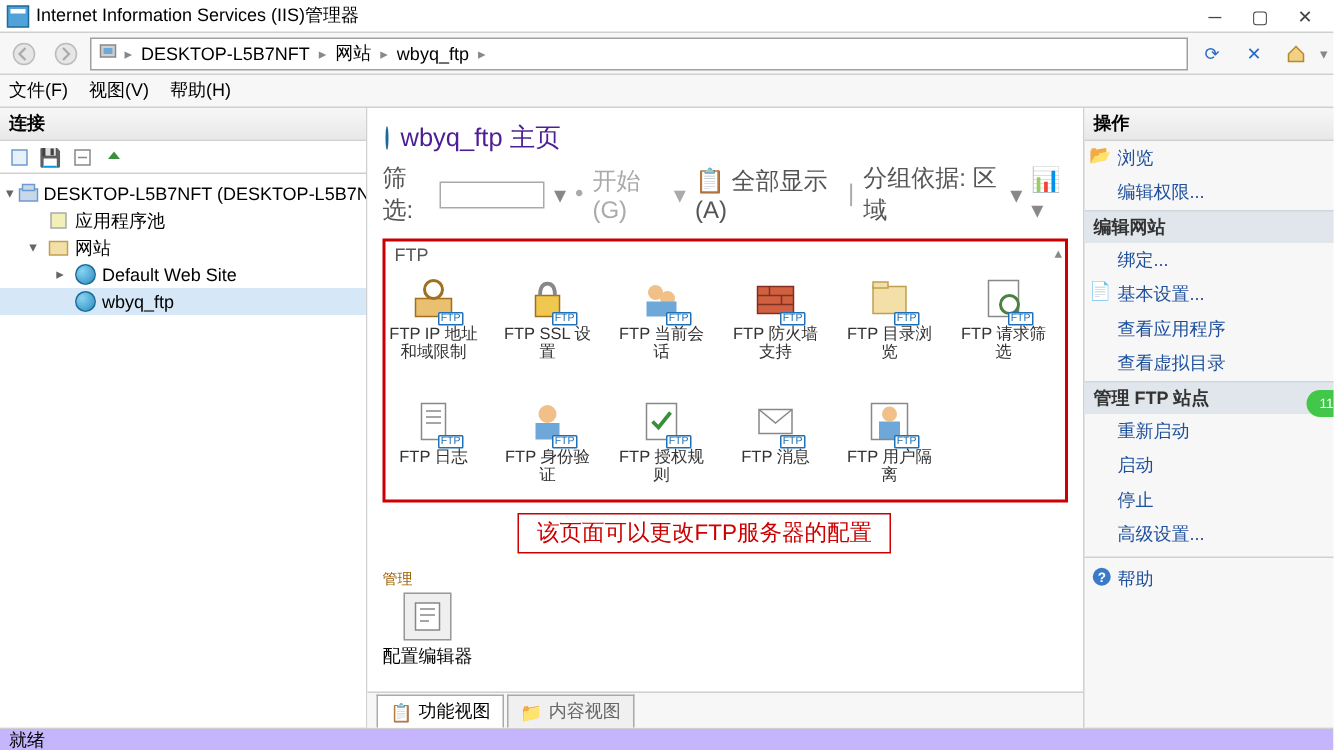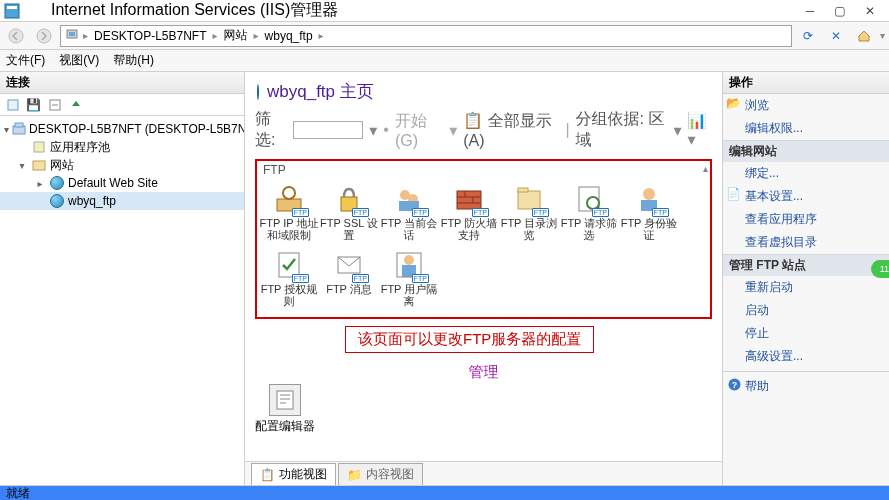--- a/index.html
+++ b/index.html
@@ -1,19 +1,19 @@
 <!DOCTYPE html>
 <html><head>
 <meta charset="utf-8">
 <style>
 * { box-sizing: border-box; margin: 0; padding: 0; }
 body { font-family: "Microsoft YaHei", Tahoma, Arial, sans-serif; font-size: 12px; background: #fff; width: 889px; height: 500px; overflow: hidden; position: relative; }
 .titlebar { height: 22px; display: flex; align-items: center; padding: 0 4px; background: #fff; border-bottom: 1px solid #d0d0d0; }
 .titlebar .icon { width: 16px; height: 16px; margin-right: 4px; }
-.titlebar .title { flex: 1; font-size: 16px; color: #000; margin-left: 27px; }
+.titlebar .title { flex: 1; font-size: 12px; color: #000; }
 .winbtns { display: flex; }
 .winbtns div { width: 30px; height: 20px; display: flex; align-items: center; justify-content: center; color: #444; }
 .navbar { height: 28px; background: #f7f7f7; border-bottom: 1px solid #d0d0d0; display: flex; align-items: center; padding: 0 4px; gap: 4px; }
 .navbtn { width: 24px; height: 22px; display: flex; align-items: center; justify-content: center; border: 1px solid transparent; }
 .navbtn.enabled { color: #2a6ec4; }
 .navbtn.disabled { color: #bbb; }
 .breadcrumb { flex: 1; height: 22px; background: #fff; border: 1px solid #a0a0a0; display: flex; align-items: center; padding: 0 4px; gap: 4px; font-size: 12px; }
 .breadcrumb .crumb { padding: 0 2px; }
 .breadcrumb .sep { color: #888; font-size: 10px; }
 .menubar { height: 22px; background: #f7f7f7; border-bottom: 1px solid #d0d0d0; display: flex; align-items: center; padding: 0 6px; gap: 14px; }
@@ -31,39 +31,39 @@
 .treenode.sel { background: #d6e8f7; }
 .centerpanel { flex: 1; display: flex; flex-direction: column; background: #fff; }
 .chead { display: flex; align-items: center; padding: 8px 12px 4px; gap: 8px; }
 .chead h1 { font-size: 17px; font-weight: normal; color: #4c1d95; }
 .filterbar { display: flex; align-items: center; padding: 2px 10px 6px; gap: 6px; font-size: 16px; color: #555; }
 .filterbar .inp { width: 80px; height: 18px; border: 1px solid #aaa; background: #fff; }
 .filterbar .drop { height: 18px; display: flex; align-items: center; color: #888; }
 .filterbar .sep2 { color: #aaa; }
 .groupbox { margin: 0 6px; border: 2px solid #c00; position: relative; }
 .gtitle { font-size: 12px; color: #555; padding: 2px 6px 0; }
-.iconarea { display: flex; flex-wrap: wrap; padding: 4px 2px; }
+.iconarea { display: flex; flex-wrap: wrap; padding: 4px 2px; gap: 16px; }
 .appicon { width: 60px; display: flex; flex-direction: column; align-items: center; text-align: center; padding: 2px 0 6px; gap: 2px; }
 .appicon .img { width: 32px; height: 32px; display: flex; align-items: center; justify-content: center; position: relative; }
 .appicon .lbl { font-size: 11px; color: #333; line-height: 1.1; white-space: pre-line; }
 .ftpbadge { position: absolute; bottom: -2px; right: -4px; background: #fff; border: 1px solid #1e70b8; color: #1e70b8; font-size: 7px; padding: 0 1px; line-height: 1; border-radius: 1px; }
 .annotation { position: absolute; left: 88px; bottom: -36px; border: 1.5px solid #c00; color: #c00; font-size: 15px; padding: 3px 12px; background: #fff; }
 .mgmtsec { margin: 44px 6px 0; }
-.mgmttitle { font-size: 15px; color: #a21caf; padding: 0 0 2px; text-align: center; }
+.mgmttitle { font-size: 10px; color: #a16207; padding: 0 0 2px; }
 .mgmticon { width: 60px; display: flex; flex-direction: column; align-items: center; gap: 2px; }
 .mgmticon .img { width: 32px; height: 32px; border: 1px solid #999; background: #efefef; display: flex; align-items: center; justify-content: center; }
 .tabs { height: 24px; border-top: 1px solid #d0d0d0; display: flex; align-items: flex-end; padding: 0 6px; background: #f7f7f7; }
 .tab { border: 1px solid #aaa; border-bottom: none; background: #fff; padding: 2px 8px; font-size: 12px; display: flex; align-items: center; gap: 4px; margin-right: 2px; }
 .tab.inactive { background: #f0f0f0; color: #666; }
 .rightpanel { width: 167px; border-left: 1px solid #d0d0d0; background: #f7f7f7; display: flex; flex-direction: column; }
 .rhead { height: 22px; background: linear-gradient(#f7f7f7,#e8e8e8); border-bottom: 1px solid #d0d0d0; display: flex; align-items: center; padding: 0 6px; font-weight: bold; }
 .rsub { background: #e0e6ec; padding: 2px 6px; font-size: 12px; font-weight: bold; color: #333; border-top: 1px solid #cfd6dd; }
 .rlink { padding: 3px 6px 3px 22px; font-size: 12px; color: #1e4f9c; position: relative; }
 .rlink .ico { position: absolute; left: 4px; top: 2px; width: 14px; height: 14px; display: inline-flex; align-items: center; justify-content: center; }
-.statusbar { height: 15px; background: #3b82f6; border-top: 1px solid #d0d0d0; padding: 0 6px; font-size: 12px; display: flex; align-items: center; }
+.statusbar { height: 15px; background: #c4b5fd; border-top: 1px solid #d0d0d0; padding: 0 6px; font-size: 12px; display: flex; align-items: center; }
 .green-badge { position: absolute; right: 0; top: 260px; width: 18px; height: 18px; background: #43c74a; border-radius: 50% 0 0 50%; color: #fff; font-size: 9px; display: flex; align-items: center; justify-content: flex-end; }
 .globe { width: 14px; height: 14px; border-radius: 50%; background: radial-gradient(circle at 30% 30%, #89d4f0, #2a8cc4); border: 1px solid #1b6a99; }
 </style>
 </head>
 <body>
 
 <div class="titlebar">
   <span class="icon"><svg width="16" height="16">
         <rect x="1" y="1" width="14" height="14" fill="#4fa3d9" stroke="#1b6a99"></rect>
         <rect x="3" y="3" width="10" height="3" fill="#fff"></rect>
@@ -274,20 +274,32 @@
               <div class="img">
                 <svg width="28" height="28">
                   <rect x="4" y="2" width="20" height="24" fill="#fff" stroke="#888"></rect>
                   <circle cx="18" cy="18" r="6" fill="none" stroke="#4a8040" stroke-width="2"></circle>
                   <line x1="22" y1="22" x2="26" y2="26" stroke="#4a8040" stroke-width="2"></line>
                 </svg>
                 <span class="ftpbadge">FTP</span>
               </div>
               <div class="lbl">FTP 请求筛
 选</div>
+            </div>
+          <div class="appicon">
+              <div class="img">
+                <svg width="28" height="28">
+                  <rect x="6" y="2" width="16" height="24" fill="#fff" stroke="#888"></rect>
+                  <line x1="9" y1="7" x2="19" y2="7" stroke="#888"></line>
+                  <line x1="9" y1="11" x2="19" y2="11" stroke="#888"></line>
+                  <line x1="9" y1="15" x2="19" y2="15" stroke="#888"></line>
+                </svg>
+                <span class="ftpbadge">FTP</span>
+              </div>
+              <div class="lbl">FTP 日志</div>
             </div>
           <div class="appicon">
               <div class="img">
                 <svg width="28" height="28">
                   <circle cx="14" cy="9" r="6" fill="#f0c088"></circle>
                   <rect x="6" y="15" width="16" height="11" fill="#6ea8d8"></rect>
                 </svg>
                 <span class="ftpbadge">FTP</span>
               </div>
               <div class="lbl">FTP 身份验

